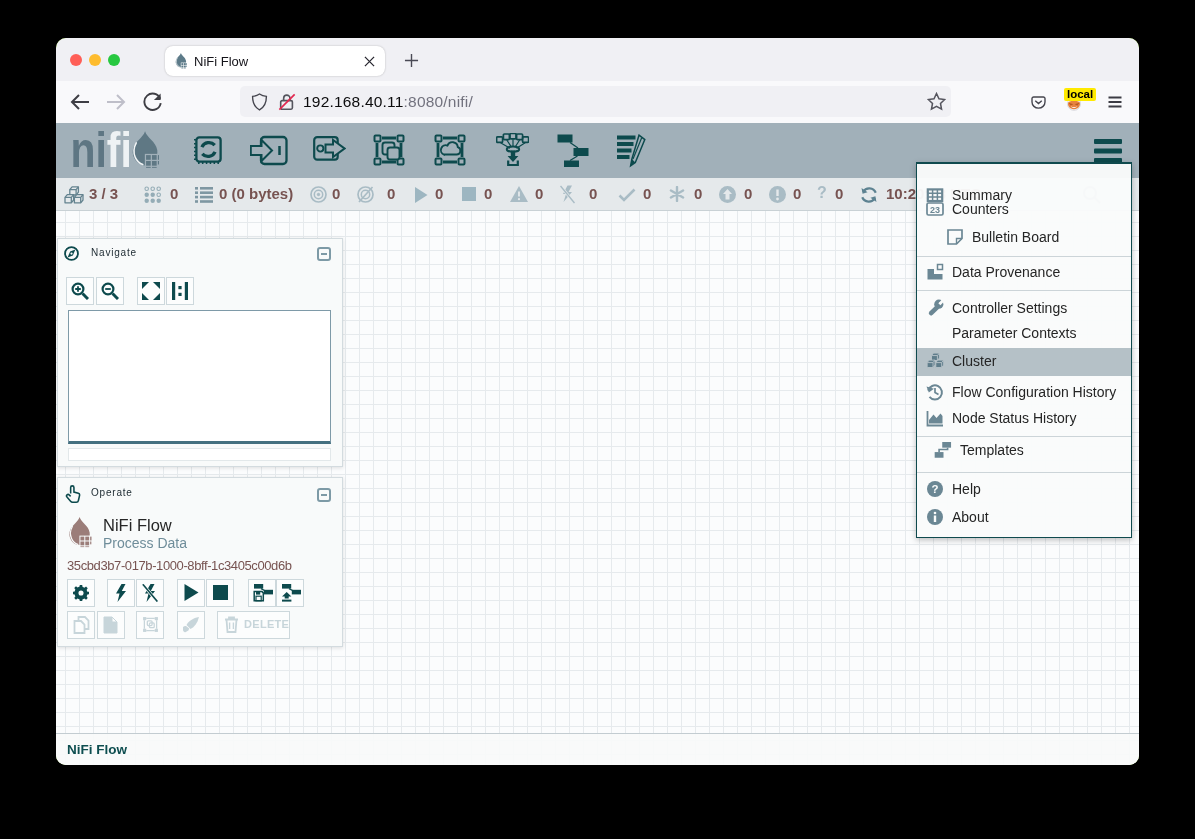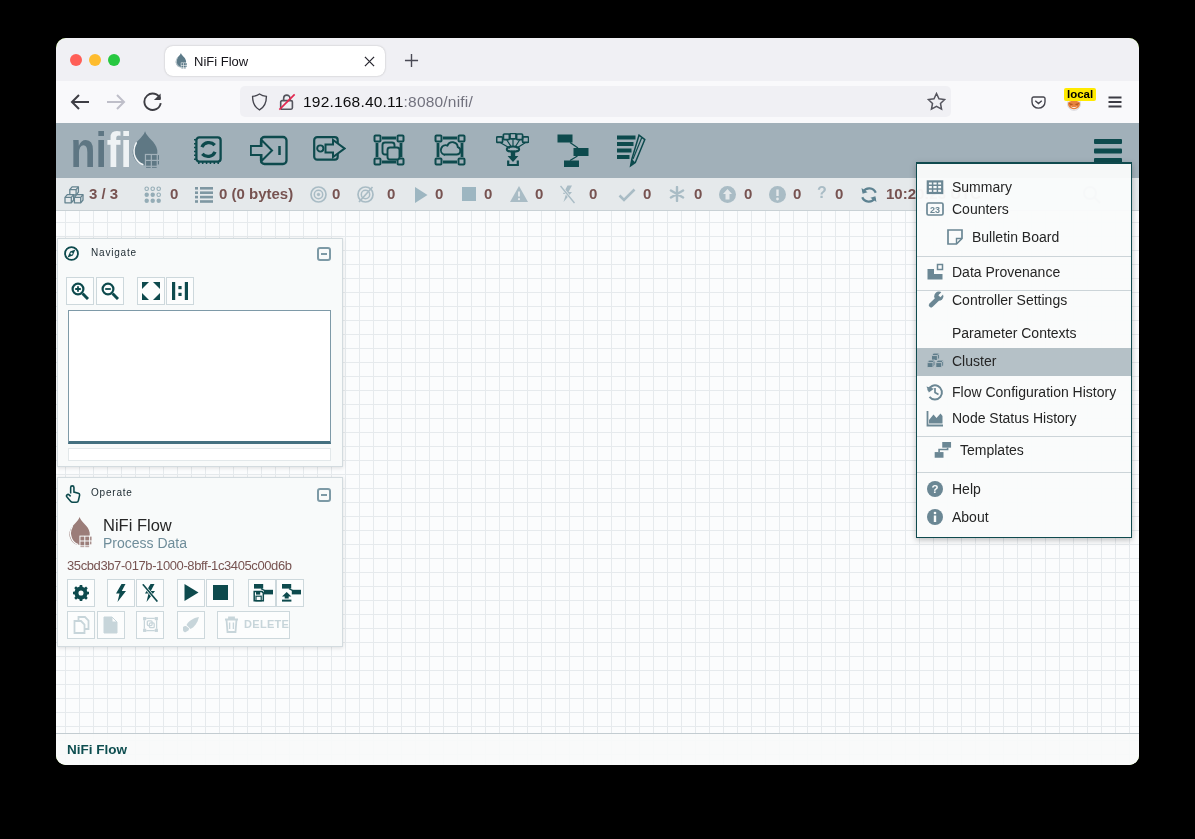--- a/index.html
+++ b/index.html
@@ -487,21 +487,21 @@
       </svg>
     <div class="abs" style="left:186px;top:140px;font-size:11px;font-weight:bold;color:#c7d5da;letter-spacing:0.3px;">DELETE</div>
   </div>
 
   <div id="crumb">
       <b>NiFi Flow</b>
     </div>
 
   <div id="menu">
     <div class="abs" style="left:0;top:184px;width:100%;height:28px;background:#b5c1c7;"></div>
-    <div class="mrow" style="top:9px;">
+    <div class="mrow" style="top:17px;">
       <svg class="mic" viewBox="0 0 18 18">
           <g fill="none" stroke="#6b8794">
             <rect x="1.8" y="3.4" width="14.4" height="11.6" stroke-width="2.2"></rect>
             <path stroke-width="1.5" d="M1.8 7.2 H16.2 M1.8 11 H16.2 M6.6 3.4 V15 M11.4 3.4 V15"></path>
           </g>
         </svg>
       <span class="mtxt">Summary</span>
     </div>
     <div class="mrow" style="top:31px;">
       <svg class="mic" viewBox="0 0 18 18">
@@ -520,21 +520,21 @@
     <div class="msep" style="top:92px;"></div>
     <div class="mrow" style="top:94px;">
       <svg class="mic" viewBox="0 0 18 18">
           <path fill="#6b8794" d="M1.5 6 H8 V11 H16.5 V16.5 H1.5 Z"></path>
           <rect x="11.5" y="1.5" width="5" height="5" fill="none" stroke="#6b8794" stroke-width="1.5"></rect>
           <path fill="#6b8794" d="M9.5 6 H13 V9.5 H9.5 Z" opacity="0"></path>
         </svg>
       <span class="mtxt">Data Provenance</span>
     </div>
     <div class="msep" style="top:126px;"></div>
-    <div class="mrow" style="top:122px;">
+    <div class="mrow" style="top:130px;">
       <svg class="mic" viewBox="0 0 18 18">
         <g fill="#6b8794">
             <circle cx="12.8" cy="5.2" r="4.6"></circle>
             <rect x="1.6" y="9" width="13" height="4.6" rx="2.3" transform="rotate(-45 8 11.3)"></rect>
           </g>
         <path fill="#fafbfb" d="M12.4 4.2 L16 0.6 L18 2.6 L14.4 6.2 Z"></path>
         <circle cx="13.8" cy="4.2" r="0.9" fill="#fafbfb"></circle>
       </svg>
       <span class="mtxt">Controller Settings</span>
     </div>

